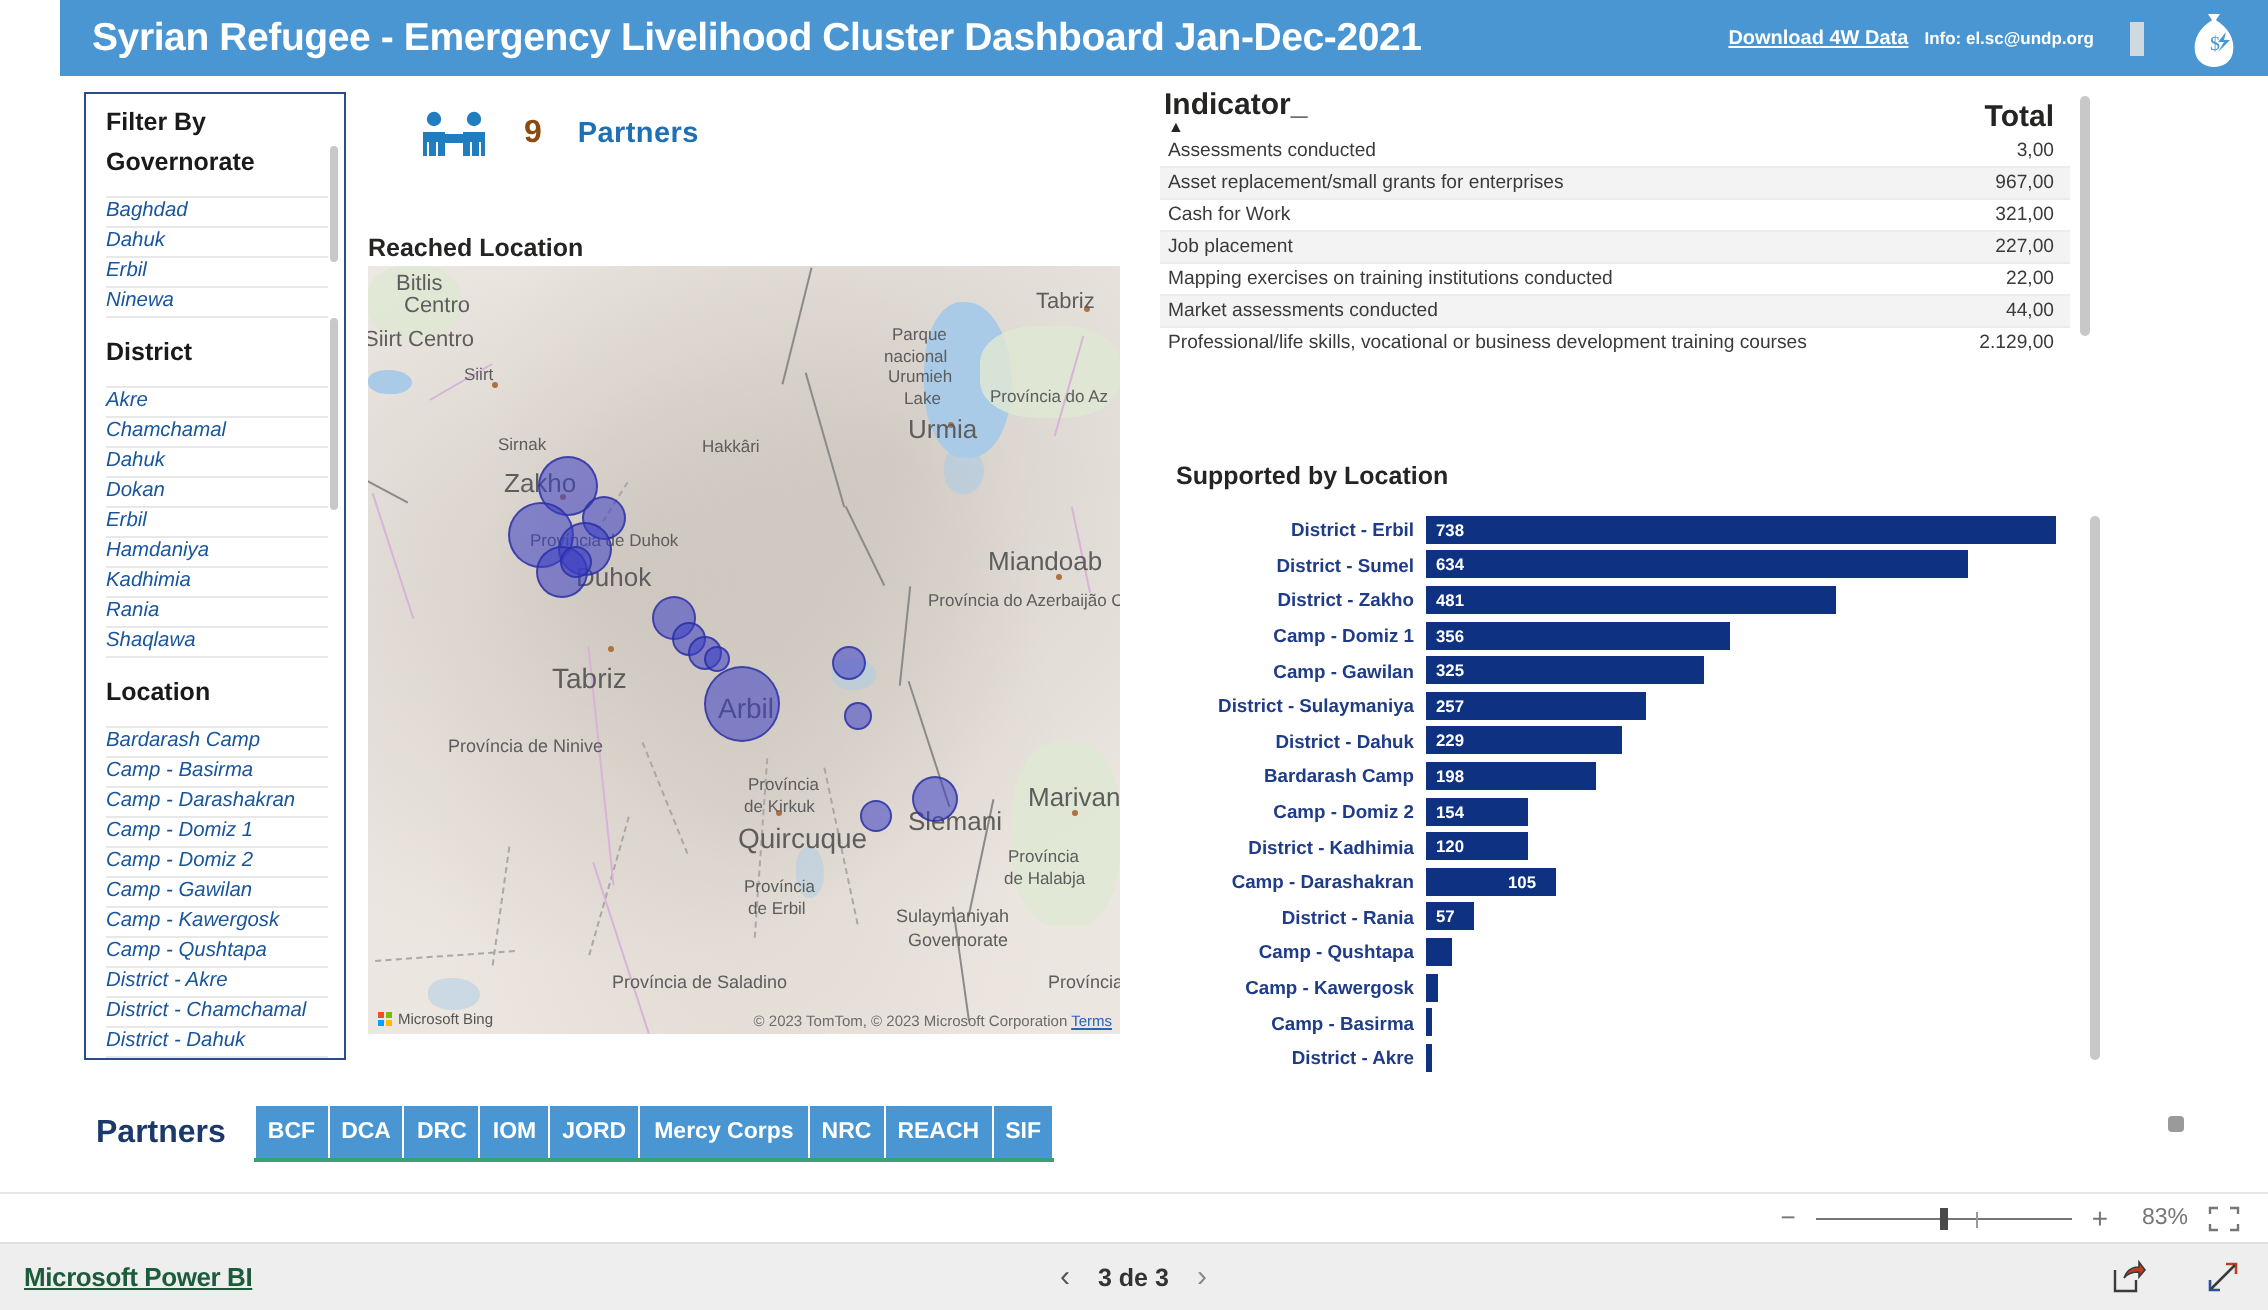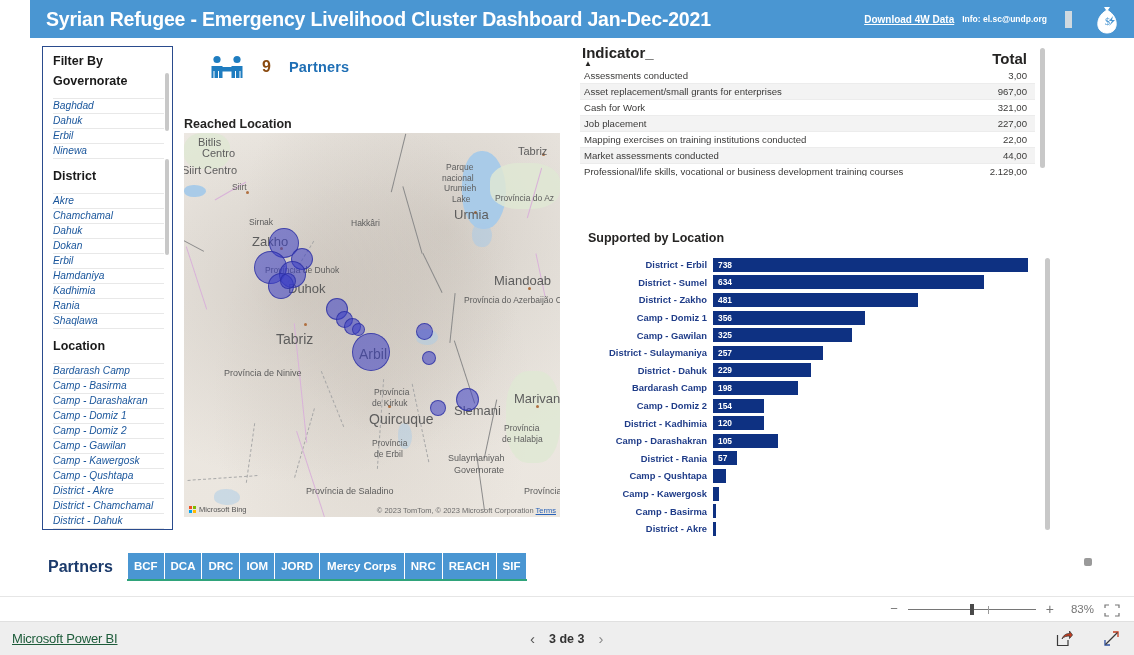--- a/index.html
+++ b/index.html
@@ -186,21 +186,21 @@
   #zb-tick { position:absolute; left:80px; top:2.5px; width:1px; height:8px; background:#9a9a9a; }
   #zb-pct { color:#767676; font-size:11.5px; min-width:30px; text-align:right; }
   #zb-fit { width:16px; height:13px; position:relative; cursor:pointer; }
 
   
   #footer {
     position:absolute; left:0; top:622px; width:1134px; height:33px;
     background:#eeeeee; display:flex; align-items:center;
   }
   #pbi-brand {
-    color:#1d5c3a; font-size:13px; font-weight:normal; text-decoration:underline;
+    color:#1d5c3a; font-size:13px; font-weight:bold; text-decoration:underline;
     margin-left:12px; cursor:pointer; letter-spacing:-.2px;
   }
   #pager { position:absolute; left:530px; display:flex; align-items:center; gap:14px; }
   .pg-arrow { color:#8a8a8a; font-size:15px; cursor:pointer; line-height:14px; }
   .pg-arrow.active { color:#555; }
   #pg-text { color:#333; font-size:12.5px; font-weight:bold; }
   #footer-icons { position:absolute; right:14px; display:flex; align-items:center; gap:30px; }
   .f-icon { width:17px; height:17px; cursor:pointer; }
 </style>
 </head>
@@ -523,21 +523,21 @@
           <div class="bar-cat">District - Kadhimia</div>
           <div class="bar-track">
             <div class="bar-fill" style="width: 51.2195px; background: rgb(14, 49, 130);">
               <span class="bar-val">120</span>
             </div>
           </div>
         </div>
         <div class="bar-row">
           <div class="bar-cat">Camp - Darashakran</div>
           <div class="bar-track">
-            <div class="bar-fill" style="width: 65px; background: rgb(14, 49, 130);">
+            <div class="bar-fill" style="width: 65px; background: rgb(14, 49, 130); padding-left: 36px;">
               <span class="bar-val">105</span>
             </div>
           </div>
         </div>
         <div class="bar-row">
           <div class="bar-cat">District - Rania</div>
           <div class="bar-track">
             <div class="bar-fill" style="width: 24.3293px; background: rgb(14, 49, 130);">
               <span class="bar-val">57</span>
             </div>

